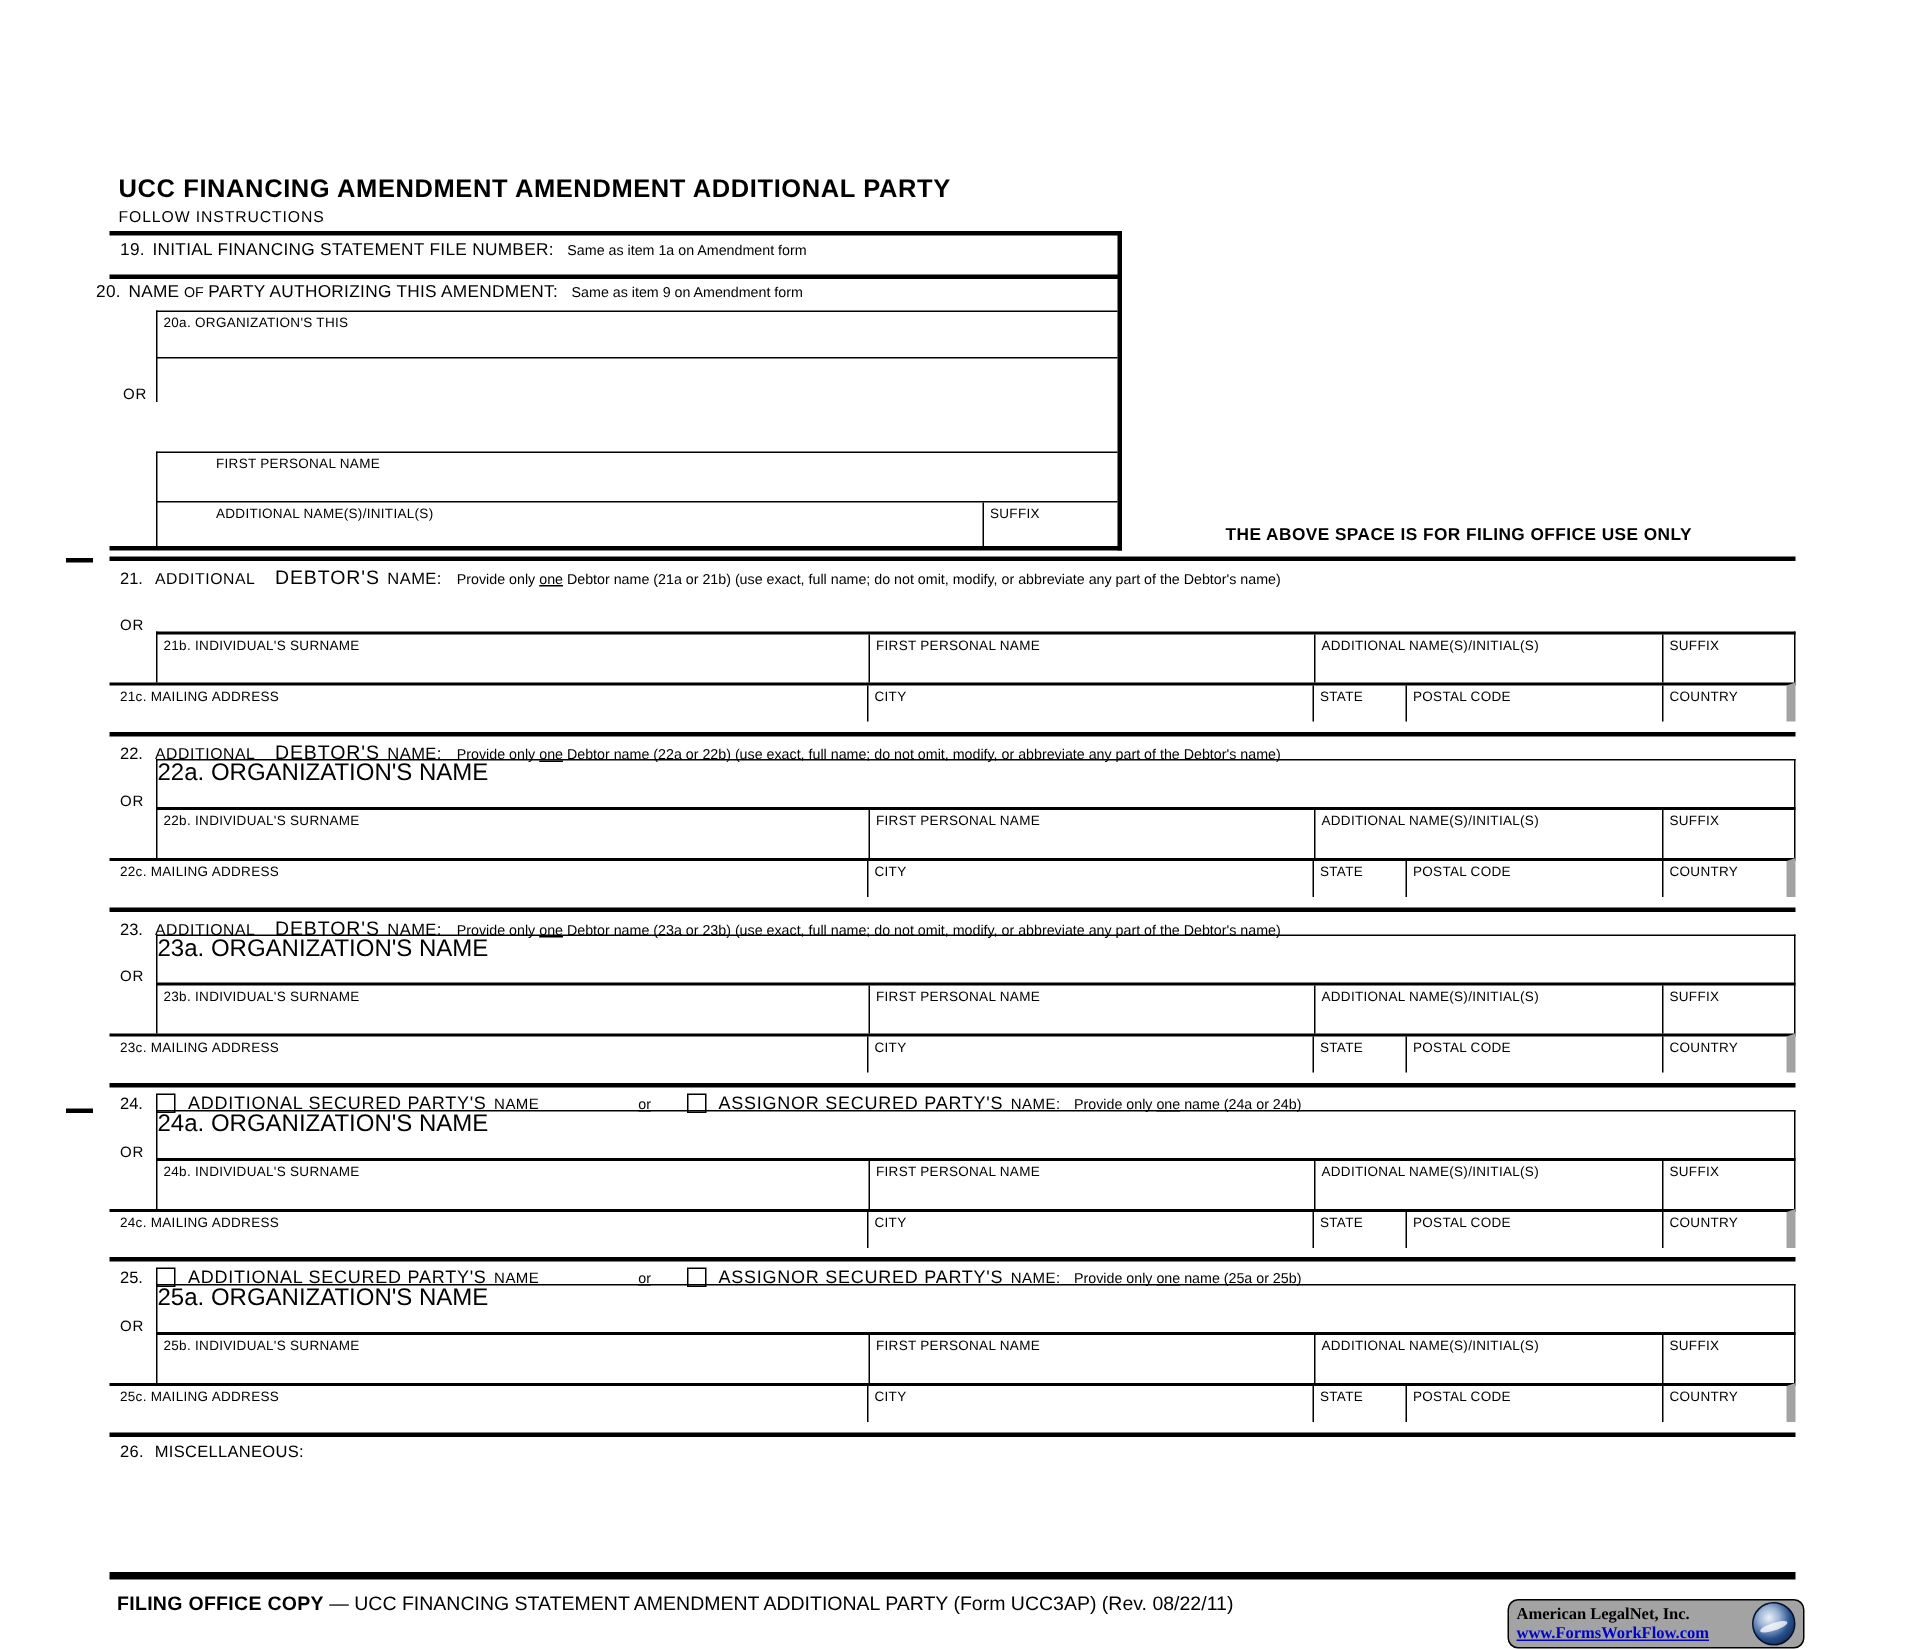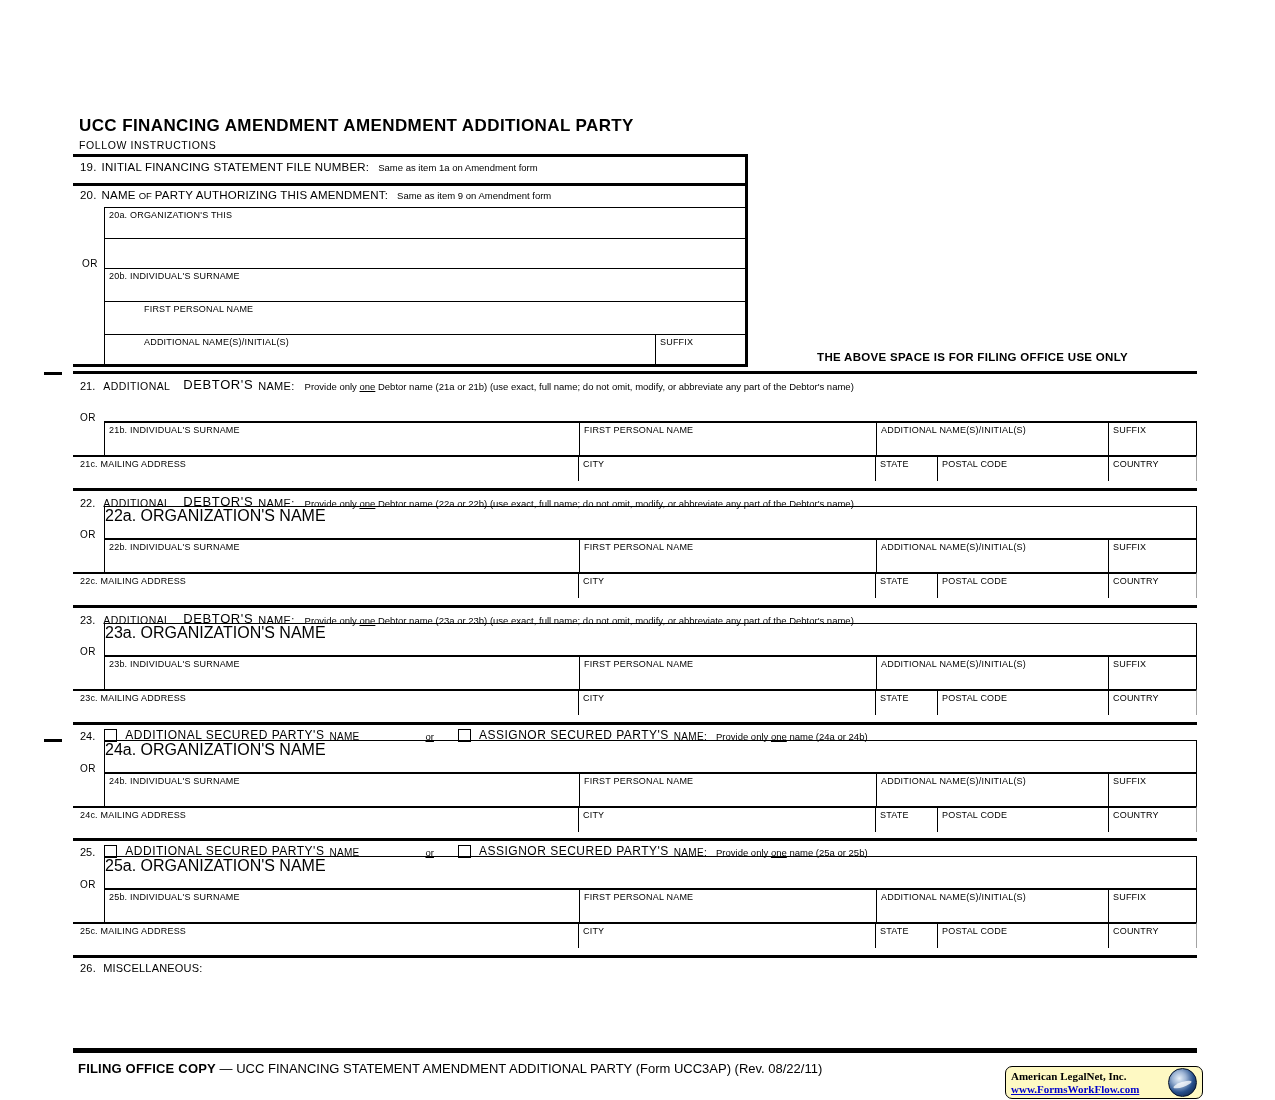--- a/index.html
+++ b/index.html
@@ -40,39 +40,39 @@
   .cbl-small { font-size:10px; margin-left:5px; letter-spacing:0.3px; }
   .or-mid { font-size:9.5px; margin-left:66px; text-decoration:underline; }
   .cb2 { margin-left:24px; }
   .sec-inst2 { font-size:9.5px; margin-left:9px; }
 
   .arow { position:absolute; left:31px; top:15px; width:1093px; height:32px; box-sizing:border-box;
           border:1px solid #000; border-bottom:none; }
   .brow { position:absolute; left:31px; top:47px; width:1093px; height:34px; box-sizing:border-box;
           border-top:2px solid #000; border-left:1px solid #000; border-right:1px solid #000; display:flex; }
   .crow { position:absolute; left:0; top:81px; width:1124px; height:26px; box-sizing:border-box;
-          border-top:2px solid #000; border-right:1px solid #a3a3a3; display:flex; }
+          border-top:2px solid #000; border-right:6px solid #a3a3a3; display:flex; }
   .cell { box-sizing:border-box; height:100%; }
   .cell + .cell { border-left:1px solid #000; }
   .cell .flabel { display:block; padding:2px 0 0 4px; font-size:9px; letter-spacing:0.2px; }
   .cell.first .flabel { padding-left:4px; }
   .crow .cell.first .flabel { padding-left:7px; }
   .w-surname { width:474px; } .w-first { width:297px; } .w-addl { width:232px; } .w-fill { flex:1; }
   .w-mail { width:505px; } .w-city { width:297px; } .w-state { width:62px; } .w-postal { width:171px; }
   .sec-or { position:absolute; left:7px; top:38px; font-size:10px; letter-spacing:0.5px; }
 
   .regdash { position:absolute; width:18px; height:3px; background:#000; }
 
   .misc-label { position:absolute; left:7px; top:4px; font-size:11px; letter-spacing:0.2px; }
 
   .footer-text { position:absolute; left:78px; top:1061px; font-size:13px; white-space:nowrap; }
   .footer-bold { font-weight:bold; letter-spacing:0.2px; }
 
   .legalnet { position:absolute; left:1005px; top:1066px; width:198px; height:33px; box-sizing:border-box;
-              border:1.5px solid #000; border-radius:7px; display:flex; align-items:center; padding:2px 5px; background:#fef9c3; }
+              border:1.5px solid #000; border-radius:7px; display:flex; align-items:center; padding:2px 5px; background:#a3a3a3; }
   .ln-text { flex:1; font-family:"Liberation Serif", serif; line-height:1.15; }
   .ln-company { font-size:11px; font-weight:bold; }
   .ln-url { font-size:11px; font-weight:bold; text-decoration:underline; }
   .globe { width:27px; height:27px; border-radius:50%;
            background:radial-gradient(circle at 38% 35%, #e9f1f9 0%, #9db4d4 28%, #27508c 58%, #040f26 100%);
            border:1px solid #02102a; position:relative; overflow:hidden; }
   .globe::after { content:""; position:absolute; left:4px; top:13px; width:19px; height:5px;
                   background:rgba(255,255,255,0.75); border-radius:50%; transform:rotate(-18deg); }
 </style>
 </head>
@@ -85,36 +85,33 @@
 
   <div class="hline" style="left:73px; top:154px; width:675px; height:3px;"></div>
   <div class="itemrow" style="left:80px; top:161px;">
     <span class="lbl-main">19.</span>
     <span class="lbl-main" style="margin-left:5px;">INITIAL FINANCING STATEMENT FILE NUMBER:</span>
     <span class="lbl-hint">Same as item 1a on Amendment form</span>
   </div>
   <div class="abs" style="left:460px; top:166px; width:280px; height:14px;"></div>
   <div class="hline" style="left:73px; top:183px; width:675px; height:3px;"></div>
 
-  <div class="itemrow" style="left:80px; top:189px;">
+  <div class="itemrow" style="left:64px; top:189px;">
     <span class="lbl-main">20.</span>
     <span class="lbl-main" style="margin-left:5px;">NAME</span>
     <span class="lbl-of">OF</span>
     <span class="lbl-main">PARTY AUTHORIZING THIS AMENDMENT:</span>
     <span class="lbl-hint">Same as item 9 on Amendment form</span>
   </div>
 
   <div class="fieldrow" style="left:104px; top:207px; width:641px; height:31px;">
     <span class="flabel">20a. ORGANIZATION'S THIS</span>
   </div>
   <div class="fieldrow" style="left:104px; top:238px; width:641px; height:30px;"></div>
   <div class="or-gutter" style="left:82px; top:258px;">OR</div>
-  <div class="fieldrow" style="left:104px; top:268px; width:641px; height:33px;">
-    <span class="flabel">20b. INDIVIDUAL'S SURNAME</span>
-  </div>
   <div class="fieldrow" style="left:104px; top:301px; width:641px; height:33px;">
     <span class="flabel" style="padding-left:39px;">FIRST PERSONAL NAME</span>
   </div>
   <div class="fieldrow" style="left:104px; top:334px; width:641px; height:30px; display:flex;">
     <div class="cell" style="width:550px;">
       <span class="flabel" style="padding-left:39px;">ADDITIONAL NAME(S)/INITIAL(S)</span>
     </div>
     <div class="cell w-fill">
       <span class="flabel">SUFFIX</span>
     </div>

